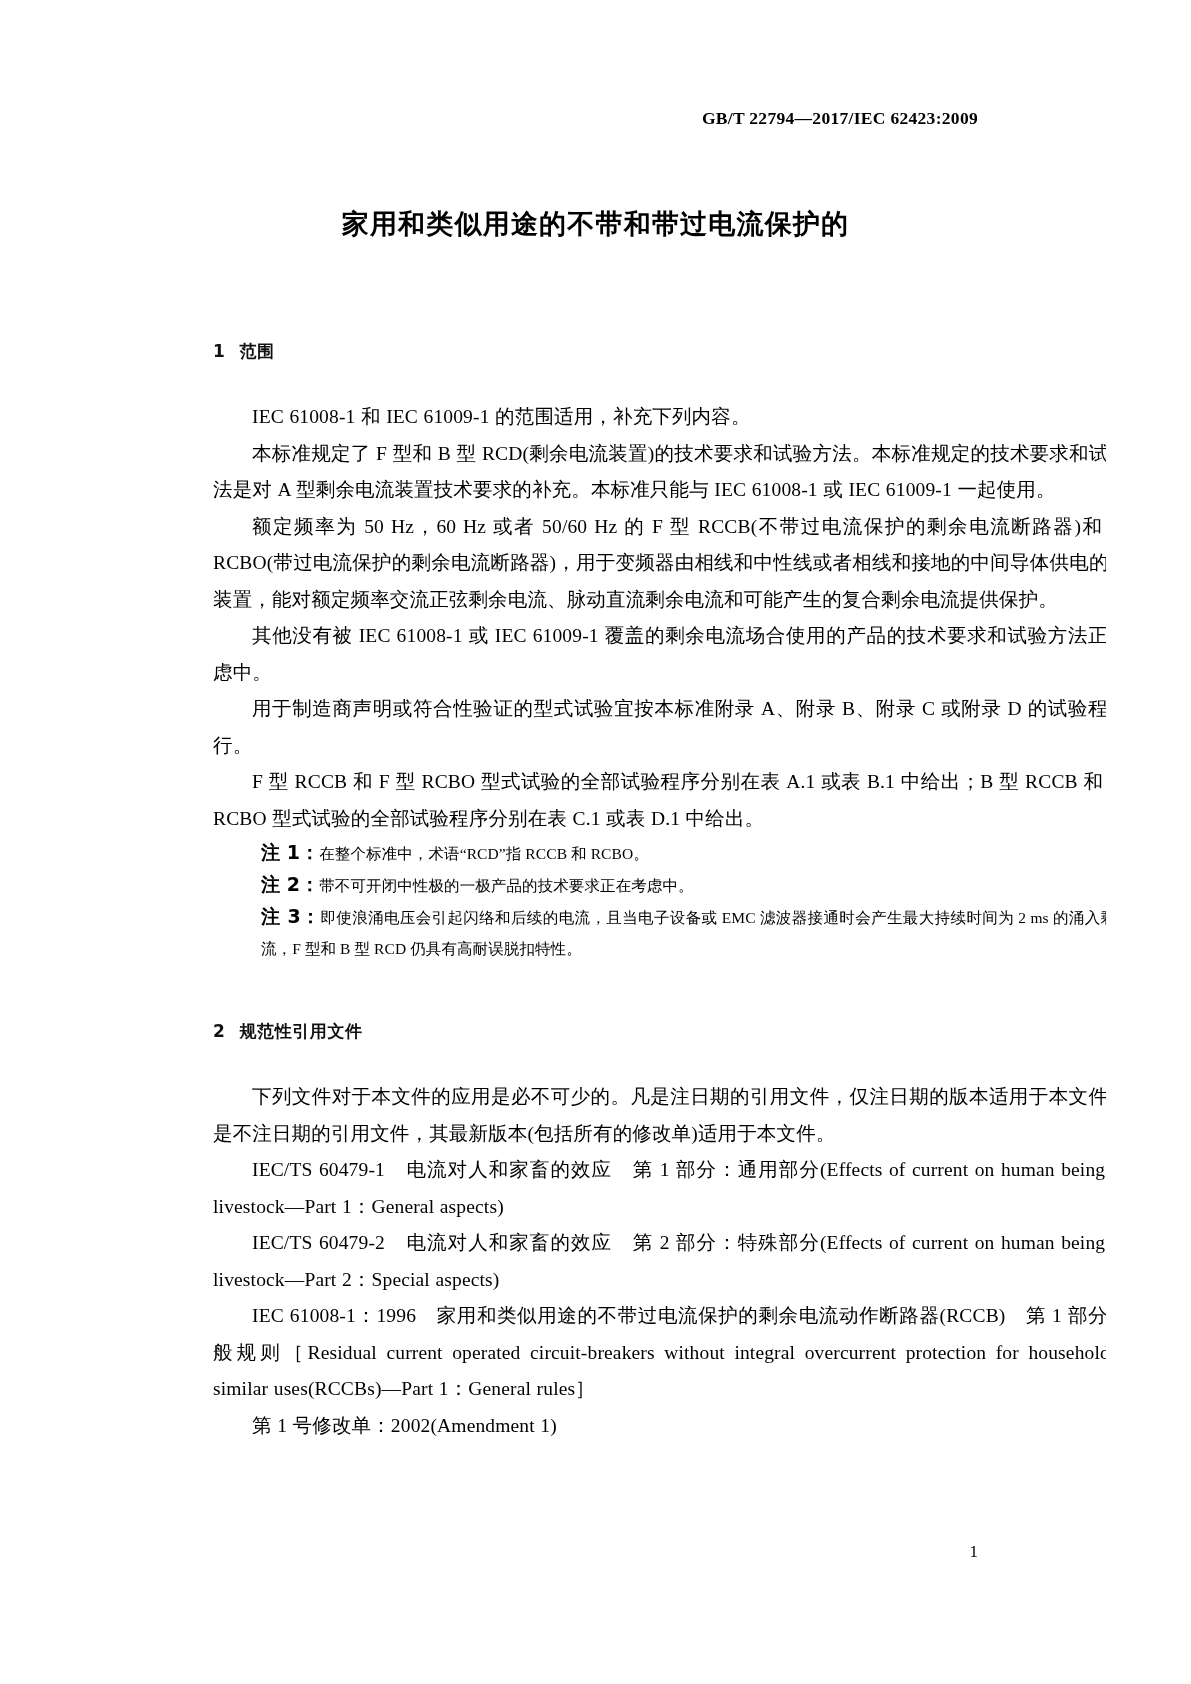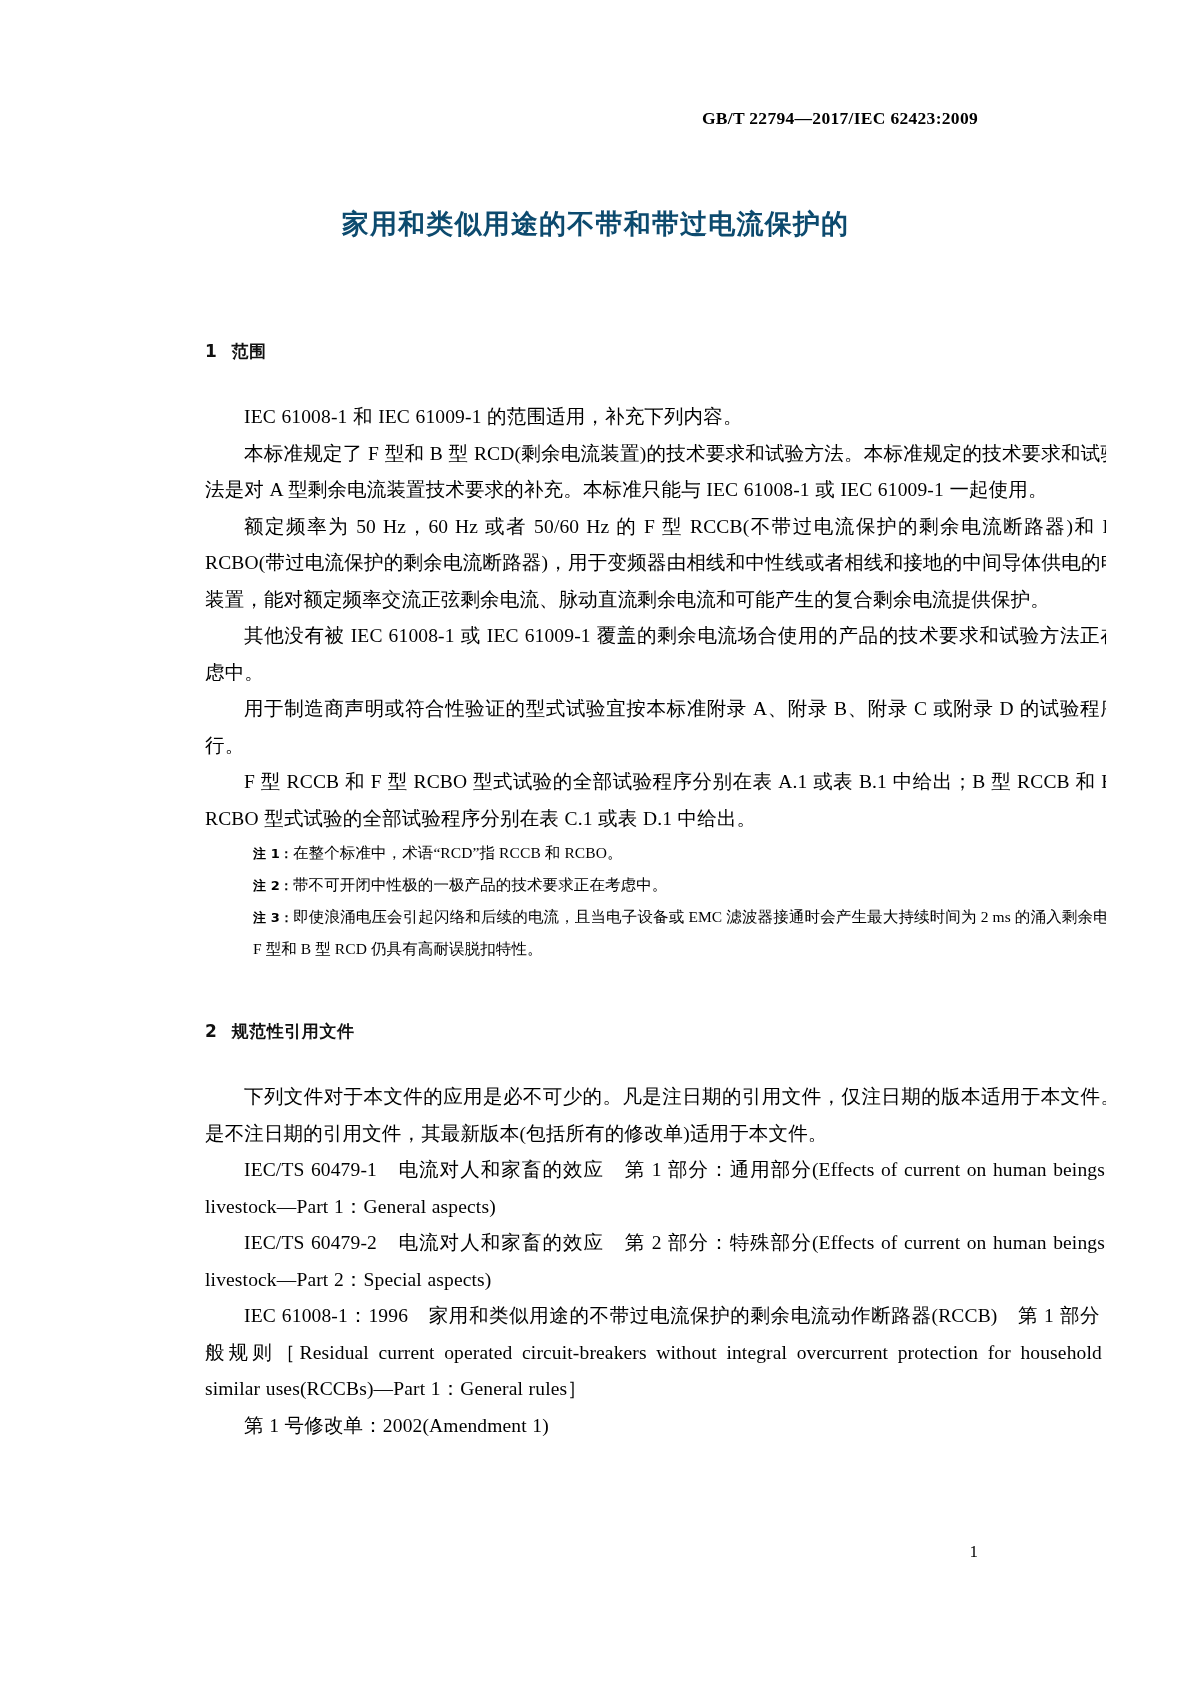--- a/index.html
+++ b/index.html
@@ -39,33 +39,33 @@
     left: 0;
     width: 100%;
     text-align: center;
   }
   .title-line {
     font-family: "DejaVu Sans", "Liberation Sans", sans-serif;
     font-size: 27px;
     font-weight: bold;
     letter-spacing: 1.2px;
     line-height: 44px;
-    color: #0c4a6e;
+    color: #000000;
   }
   .title-line .lat {
     font-family: "Liberation Serif", serif;
     font-weight: bold;
     letter-spacing: 0;
   }
 
   
   .content {
     position: absolute;
     top: 340px;
-    left: 120px;
+    left: 128px;
     width: 935px;
   }
 
   h2.clause {
     font-family: "DejaVu Sans", "Liberation Sans", sans-serif;
     font-size: 17px;
     font-weight: bold;
     margin: 0;
     padding: 0;
     letter-spacing: 0.6px;
@@ -94,21 +94,21 @@
     padding: 0 0 0 48px;
     font-size: 15.5px;
     line-height: 31px;
     text-align: justify;
     text-indent: -0px;
     letter-spacing: 0.1px;
   }
   .note .lbl {
     font-family: "DejaVu Sans", "Liberation Sans", sans-serif;
     font-weight: bold;
-    font-size: 13px;
+    font-size: 19px;
   }
   .note.hang {
     padding-left: 48px;
     text-indent: 0;
   }
 
   
   .page-number {
     position: absolute;
     bottom: 122px;

